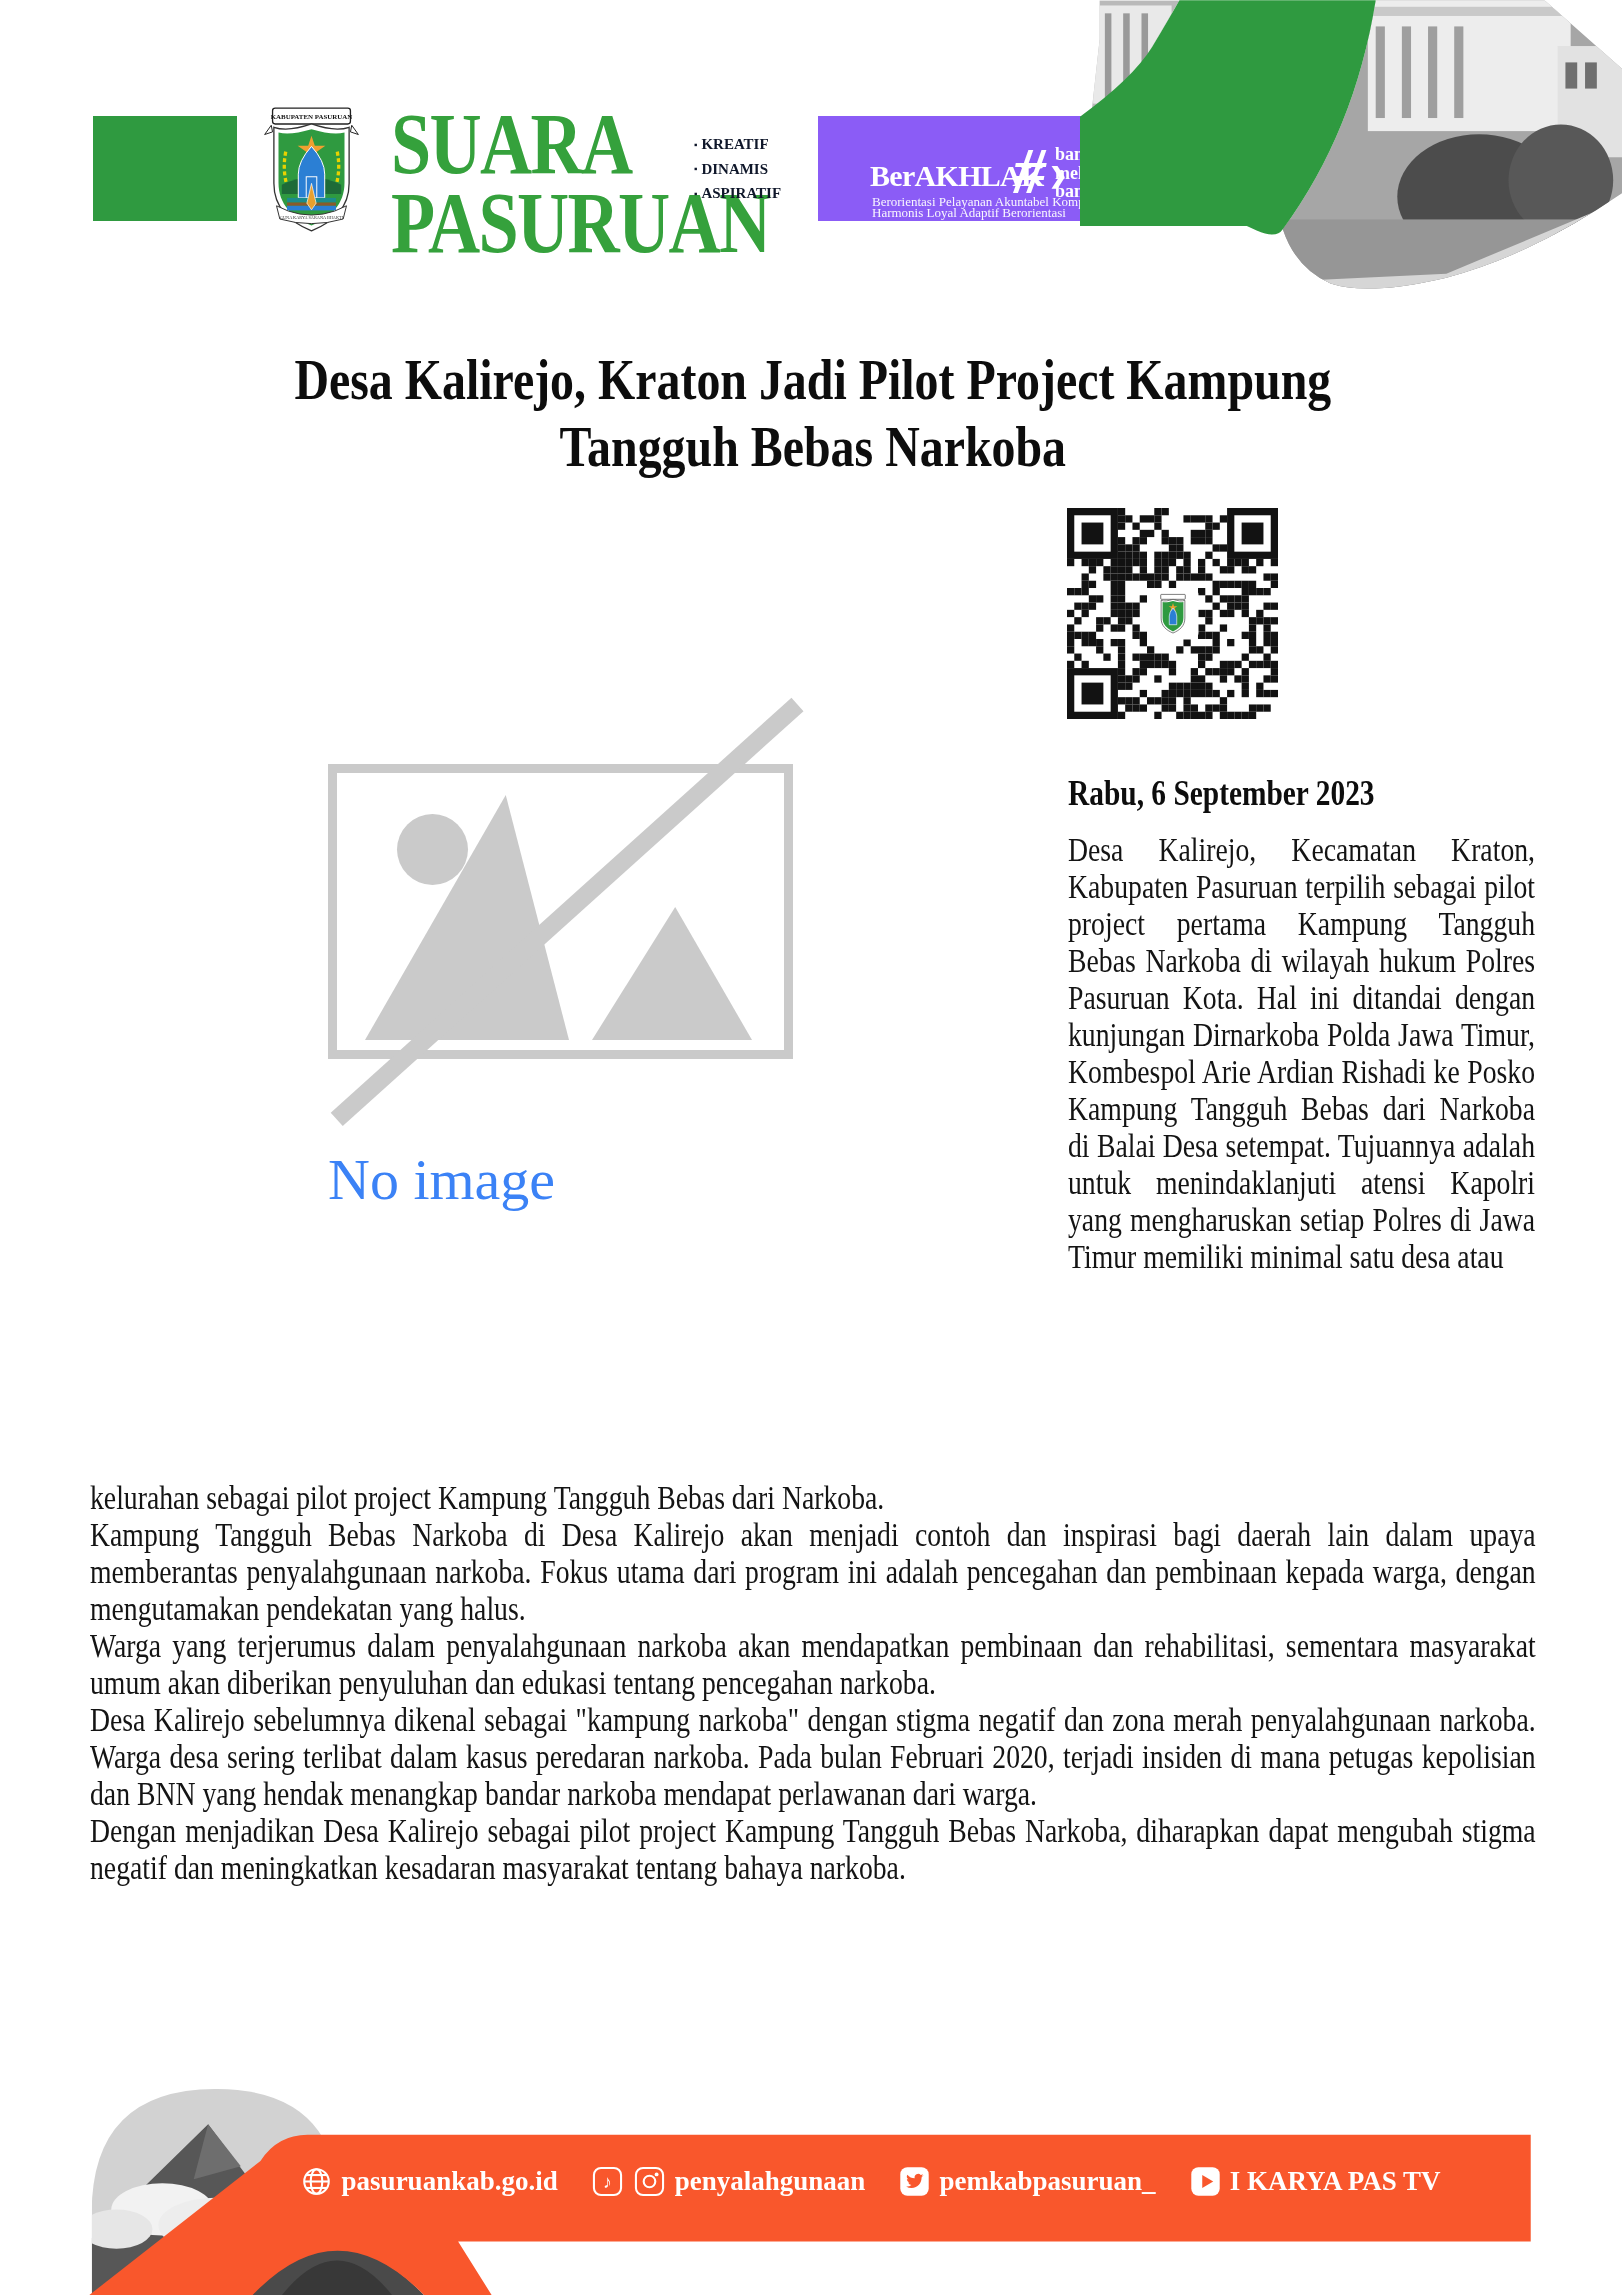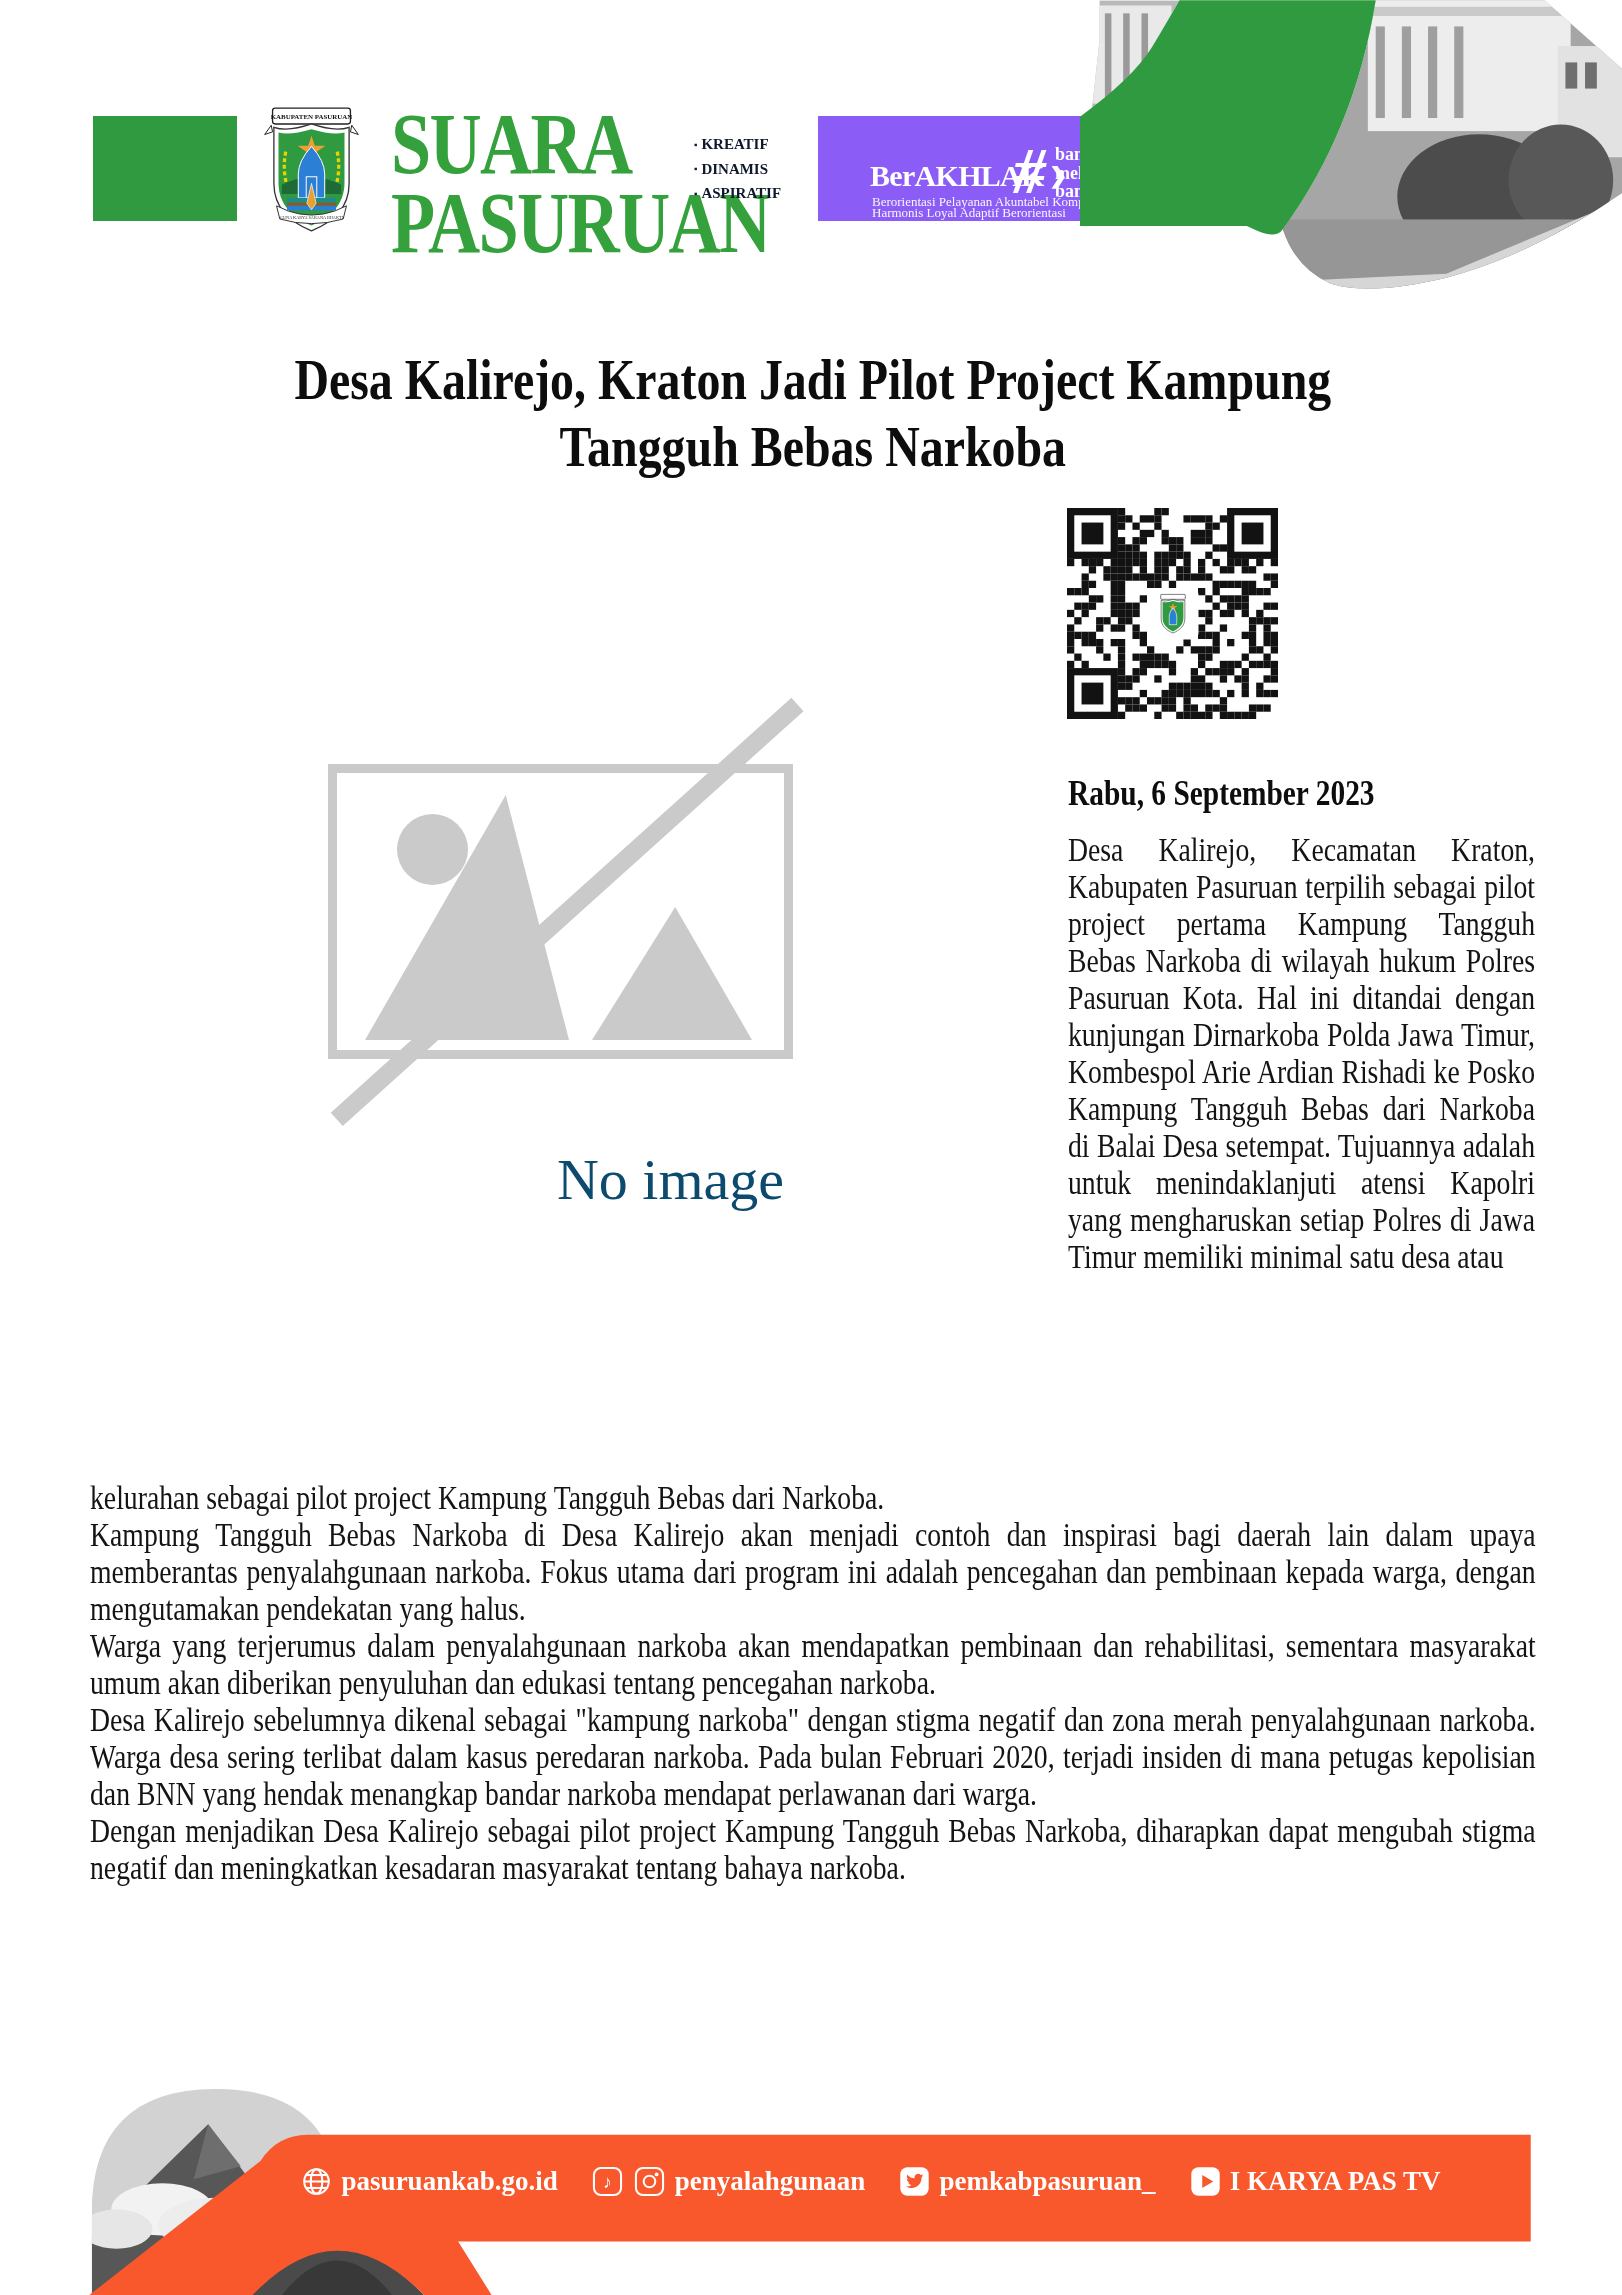--- a/index.html
+++ b/index.html
@@ -27,21 +27,21 @@
 
   
   .noimg-frame{left:328px;top:764px;width:465px;height:295px;border:9.2px solid #cacaca;box-sizing:border-box;}
   .noimg-sun{position:absolute;left:60px;top:41px;width:71px;height:71px;border-radius:50%;background:#cacaca;}
   .noimg-mtn1{position:absolute;left:28px;top:22px;width:204px;height:245px;background:#cacaca;
               clip-path:polygon(69% 0,0 100%,100% 100%);}
   .noimg-mtn2{position:absolute;left:255px;top:134px;width:160px;height:133px;background:#cacaca;
               clip-path:polygon(52% 0,0 100%,100% 100%);}
   .noimg-slash{position:absolute;left:-80px;top:130px;width:620px;height:17.7px;background:#cacaca;
                transform:rotate(-42deg);}
-  .noimg-caption{left:319px;top:1146px;width:465px;text-align:right;font-size:58px;color:#0c4a6e;}
+  .noimg-caption{left:328px;top:1146px;width:465px;text-align:left;font-size:58px;color:#3b82f6;}
 
   
   .qr{left:1067px;top:508px;width:211px;height:211px;}
   .qr-logo{position:absolute;left:50%;top:50%;width:51px;height:51px;transform:translate(-50%,-50%);
            background:#fff;border-radius:6.5px;display:flex;align-items:center;justify-content:center;}
   .rightcol{left:1068px;top:774px;width:556px;}
   .date{font-weight:bold;font-size:35px;margin:0 0 18.3px 0;color:#0d0d0d;}
   .lead{font-size:33px;line-height:37px;text-align:justify;margin:0;color:#141414;}
 
   

